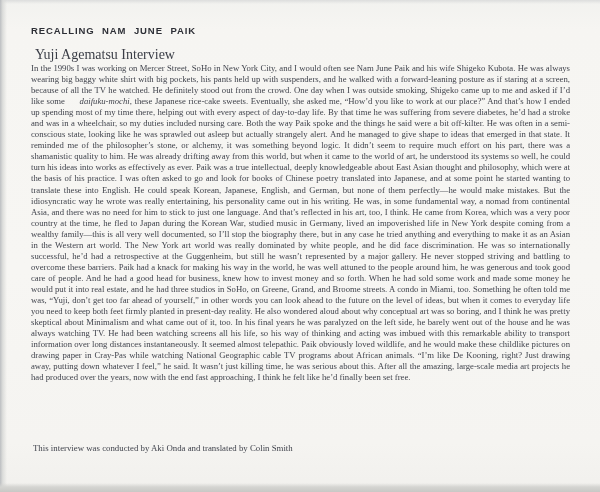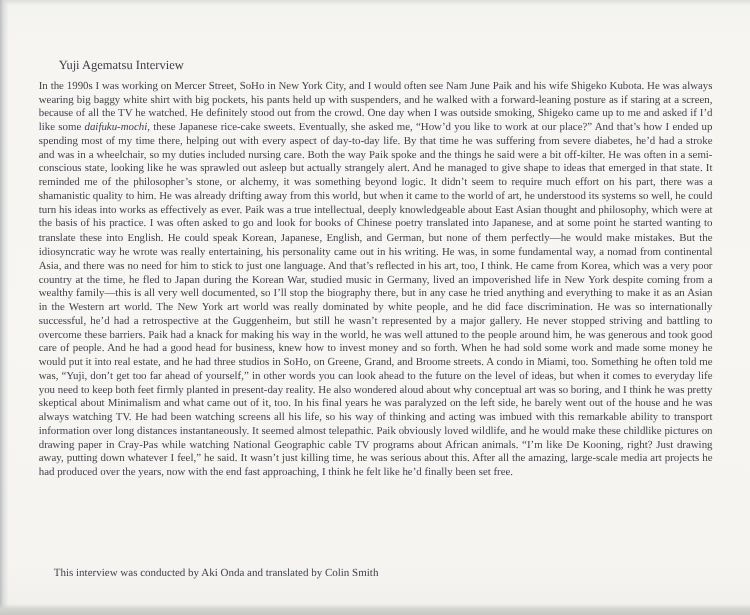--- a/index.html
+++ b/index.html
@@ -32,52 +32,53 @@
     position: absolute; left: 31px; right: 30px; top: 0; bottom: 0;
   }
   .title {
     position: absolute; top: 25px; left: 0; margin: 0;
     font-family: "Liberation Sans", sans-serif;
     font-size: 9.5px; font-weight: 600;
     letter-spacing: 0.9px; word-spacing: 4px;
     color: #2d2f36;
   }
   .subtitle {
-    position: absolute; top: 47px; left: 16px; margin: 0;
-    font-size: 10px; font-weight: 400;
+    position: absolute; top: 47px; left: 4px; margin: 0;
+    font-size: 14px; font-weight: 400;
     color: #3b3e47;
   }
   .body-text {
     position: absolute; top: 63px; left: 0; right: 0; margin: 0;
     font-size: 8.7px; line-height: 11.05px;
     text-align: justify;
     color: #41444d;
   }
-  .body-text em { font-style: italic; }
+  .body-text em { font-style: italic; margin-left: 12px; }
   .bio {
     position: absolute; top: 419px; left: 0; right: 0; margin: 0;
     font-size: 8.8px; line-height: 11px;
     color: #41444d;
   }
   .bio strong { font-weight: 700; color: #34363e; }
   .credit {
-    position: absolute; top: 441px; left: 0; right: 16px; margin: 12px;
+    position: absolute; top: 441px; left: 0; right: 16px; margin: 2px;
     font-size: 8.8px; line-height: 11px;
     color: #41444d;
   }
 </style>
 </head>
 <body>
 
 <div class="page">
   <div class="edge-top"></div>
   <div class="edge-left"></div>
   <div class="edge-bottom"></div>
 
   <div class="content">
+    <h1 class="title">RECALLING NAM JUNE PAIK</h1>
 
     <h2 class="subtitle">Yuji Agematsu Interview</h2>
 
     <p class="body-text"><span>In the 1990s I was working on Mercer Street, SoHo in New York City, and I would often see Nam June Paik and his wife Shigeko Kubota. He was always wearing big baggy white shirt with big pockets, his pants held up with suspenders, and he walked with a forward-leaning posture as if staring at a screen, because of all the TV he watched. He definitely stood out from the crowd. One day when I was outside smoking, Shigeko came up to me and asked if I’d like some </span><em>daifuku-mochi</em><span>, these Japanese rice-cake sweets. Eventually, she asked me, “How’d you like to work at our place?” And that’s how I ended up spending most of my time there, helping out with every aspect of day-to-day life. By that time he was suffering from severe diabetes, he’d had a stroke and was in a wheelchair, so my duties included nursing care. Both the way Paik spoke and the things he said were a bit off-kilter. He was often in a semi-conscious state, looking like he was sprawled out asleep but actually strangely alert. And he managed to give shape to ideas that emerged in that state. It reminded me of the philosopher’s stone, or alchemy, it was something beyond logic. It didn’t seem to require much effort on his part, there was a shamanistic quality to him. He was already drifting away from this world, but when it came to the world of art, he understood its systems so well, he could turn his ideas into works as effectively as ever. Paik was a true intellectual, deeply knowledgeable about East Asian thought and philosophy, which were at the basis of his practice. I was often asked to go and look for books of Chinese poetry translated into Japanese, and at some point he started wanting to translate these into English. He could speak Korean, Japanese, English, and German, but none of them perfectly—he would make mistakes. But the idiosyncratic way he wrote was really entertaining, his personality came out in his writing. He was, in some fundamental way, a nomad from continental Asia, and there was no need for him to stick to just one language. And that’s reflected in his art, too, I think. He came from Korea, which was a very poor country at the time, he fled to Japan during the Korean War, studied music in Germany, lived an impoverished life in New York despite coming from a wealthy family—this is all very well documented, so I’ll stop the biography there, but in any case he tried anything and everything to make it as an Asian in the Western art world. The New York art world was really dominated by white people, and he did face discrimination. He was so internationally successful, he’d had a retrospective at the Guggenheim, but still he wasn’t represented by a major gallery. He never stopped striving and battling to overcome these barriers. Paik had a knack for making his way in the world, he was well attuned to the people around him, he was generous and took good care of people. And he had a good head for business, knew how to invest money and so forth. When he had sold some work and made some money he would put it into real estate, and he had three studios in SoHo, on Greene, Grand, and Broome streets. A condo in Miami, too. Something he often told me was, “Yuji, don’t get too far ahead of yourself,” in other words you can look ahead to the future on the level of ideas, but when it comes to everyday life you need to keep both feet firmly planted in present-day reality. He also wondered aloud about why conceptual art was so boring, and I think he was pretty skeptical about Minimalism and what came out of it, too. In his final years he was paralyzed on the left side, he barely went out of the house and he was always watching TV. He had been watching screens all his life, so his way of thinking and acting was imbued with this remarkable ability to transport information over long distances instantaneously. It seemed almost telepathic. Paik obviously loved wildlife, and he would make these childlike pictures on drawing paper in Cray-Pas while watching National Geographic cable TV programs about African animals. “I’m like De Kooning, right? Just drawing away, putting down whatever I feel,” he said. It wasn’t just killing time, he was serious about this. After all the amazing, large-scale media art projects he had produced over the years, now with the end fast approaching, I think he felt like he’d finally been set free.</span></p>
 
 
     <p class="credit">This interview was conducted by Aki Onda and translated by Colin Smith</p>
   </div>
 </div>
 

